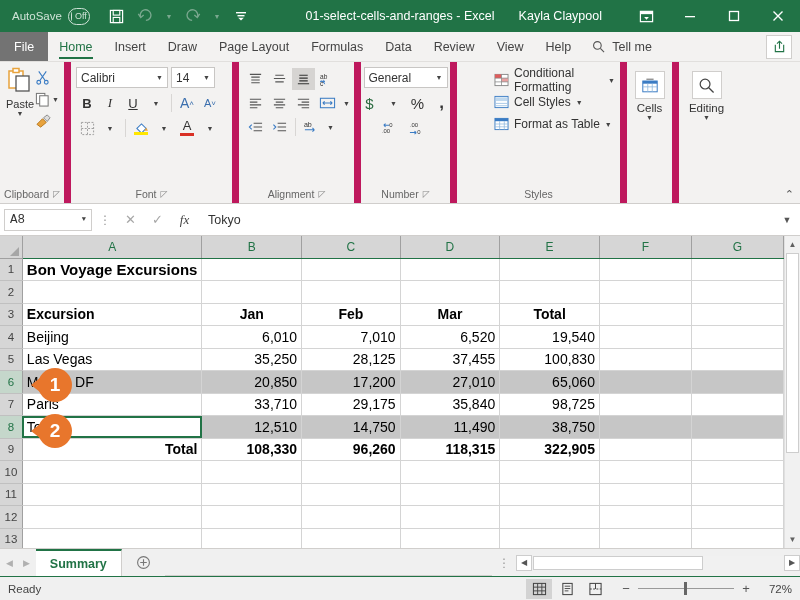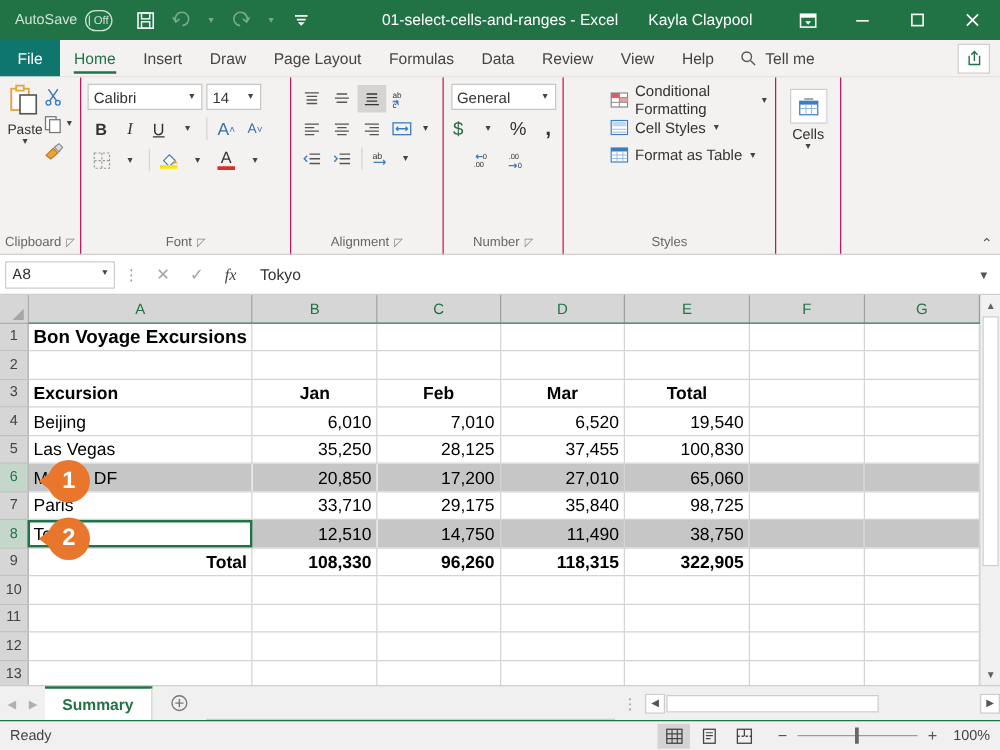--- a/index.html
+++ b/index.html
@@ -44,40 +44,40 @@
 
   
   .tabs {
     height: 30px; background: #f3f2f1; display: flex; align-items: stretch;
     flex: 0 0 30px; border-bottom: 1px solid #e1dfdd;
   }
   .tab {
     padding: 0 11px; display: flex; align-items: center; font-size: 12.5px;
     color: #444444; position: relative;
   }
-  .tab.file { background: #0f766e; color: #ffffff; padding: 0 14px; }
+  .tab.file { background: #737373; color: #ffffff; padding: 0 14px; }
   .tab.active { color: #217346; font-weight: normal; }
   .tab.active::after {
     content: ""; position: absolute; left: 11px; right: 11px; bottom: 2px;
     height: 2px; background: #217346;
   }
   .tellme { display: flex; align-items: center; gap: 7px; padding: 0 10px; font-size: 12.5px; color: #444; }
   .tabs-right { margin-left: auto; display: flex; align-items: center; padding-right: 8px; }
   .share-btn {
     width: 26px; height: 24px; border: 1px solid #d0cecc; background: #ffffff;
     display: flex; align-items: center; justify-content: center;
   }
 
   
   .ribbon {
     flex: 0 0 100px; background: #f3f2f1; display: flex; align-items: stretch;
     border-bottom: 1px solid #d0cecc; position: relative;
   }
   .group { display: flex; flex-direction: column; position: relative; padding: 3px 5px 0 5px; }
-  .group + .group { border-left: 1px solid #be185d; gap: 48px; }
+  .group + .group { border-left: 7px solid #be185d; gap: 48px; }
   .group-body { flex: 1; display: flex; align-items: flex-start; }
   .group-label {
     font-size: 10.5px; color: #666666; text-align: center; padding-bottom: 3px;
     display: flex; align-items: center; justify-content: center; gap: 4px; height: 16px;
   }
   .dlg-launcher { font-size: 9px; color: #888; }
 
   
   .g-clipboard { width: 64px; }
   .paste-big {
@@ -680,20 +680,32 @@
           <span class="blbl">Cells</span>
           <span class="tri-down">▼</span>
         </div>
       </div>
       <div class="group-label">
         <span style="visibility:hidden">Cells</span>
       </div>
     </div>
 
     <div class="group g-editing">
+      <div class="group-body">
+        <div class="bigbtn">
+          <span class="ibox">
+            <svg width="17" height="17" viewBox="0 0 18 18">
+                <circle cx="7.5" cy="7.5" r="5.2" fill="none" stroke="#444" stroke-width="1.3"></circle>
+                <path d="M11.4 11.4 L16.5 16.5" stroke="#444" stroke-width="1.4"></path>
+              </svg>
+          </span>
+          <span class="blbl">Editing</span>
+          <span class="tri-down">▼</span>
+        </div>
+      </div>
       <div class="group-label">
         <span style="visibility:hidden">Editing</span>
       </div>
     </div>
 
     <span class="ribbon-collapse">⌃</span>
   </div>
 
   <div class="fbar">
     <div class="namebox">
@@ -928,17 +940,17 @@
             <path d="M8 1.5v6" stroke="#444" stroke-width="1.1"></path>
             <path d="M2 7.5h12" stroke="#444" stroke-width="1.1" stroke-dasharray="2 1.5"></path>
           </svg>
       </span>
       <div class="zoom-wrap">
         <span class="zoom-minus">−</span>
         <span class="zoom-track">
           <span class="zoom-thumb"></span>
         </span>
         <span class="zoom-plus">+</span>
-        <span class="zoom-val">100%</span>
+        <span class="zoom-val">72%</span>
       </div>
     </div>
   </div>
 </div>
 
 </body></html>

